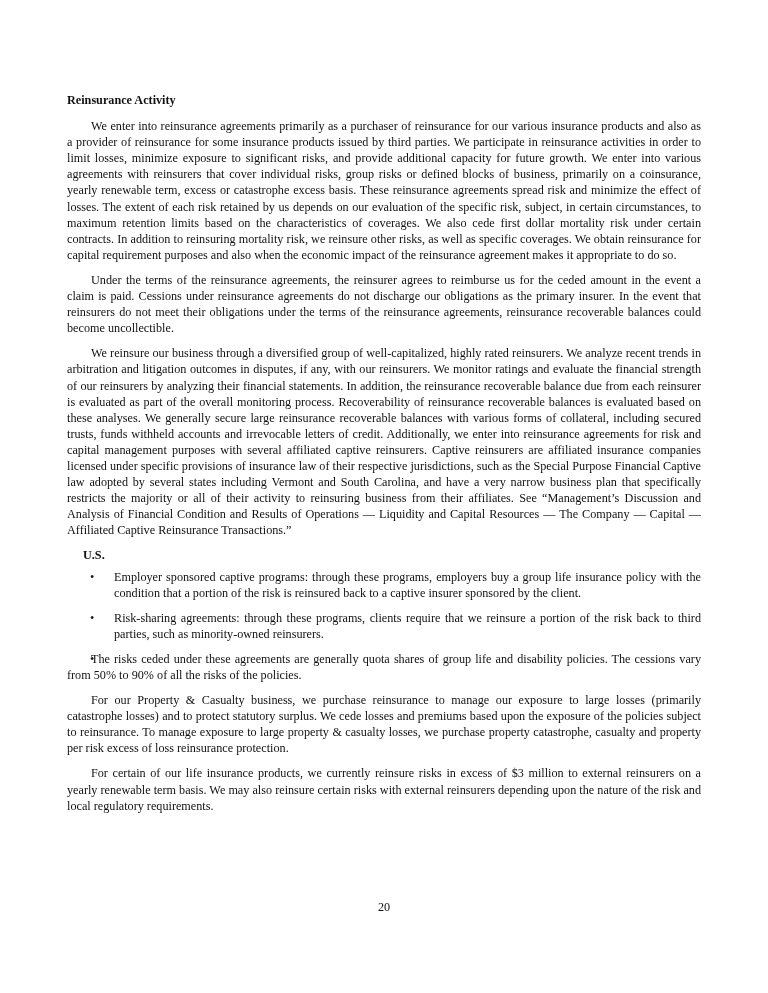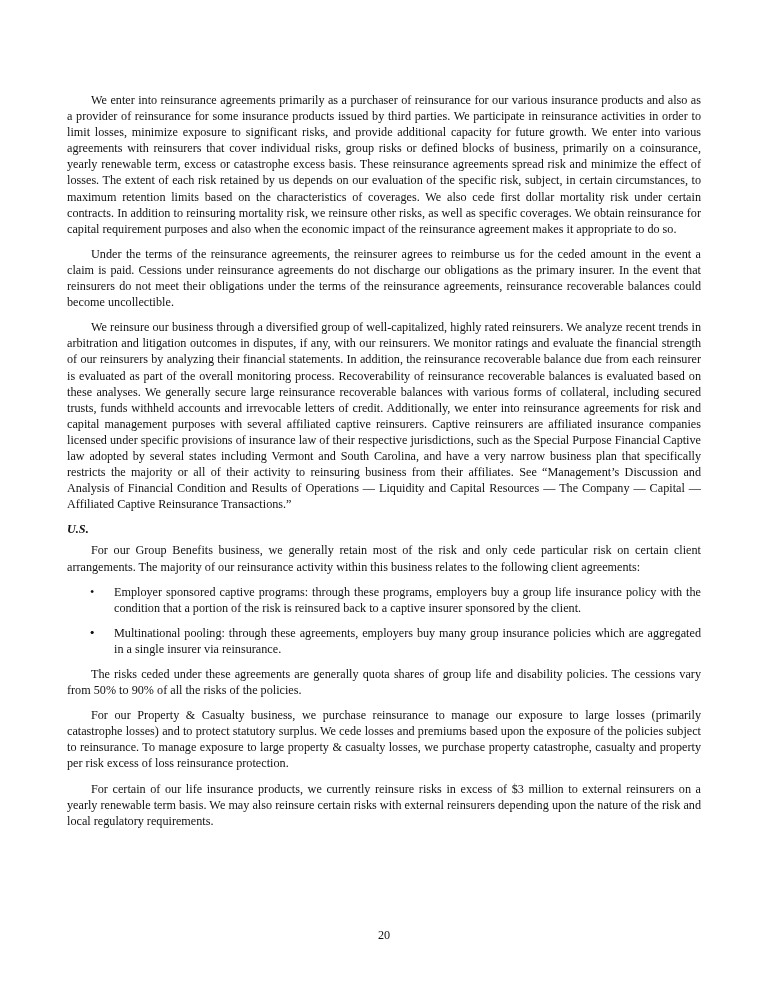--- a/index.html
+++ b/index.html
@@ -8,72 +8,72 @@
       position: absolute;
       left: 67px;
       top: 92px;
       width: 634px;
       font-family: "Liberation Serif", serif;
       font-size: 12.2px;
       line-height: 16.1px;
       color: #111111;
     }
     .section-title { font-weight: bold; margin: 0 0 10px 0; }
-    .sub-title { font-weight: bold; font-style: italic; margin: 0 0 5px 0; }
+    .sub-title { font-weight: bold; margin: 0 0 5px 16px; }
     p.para {
       margin: 0 0 9px 0;
       text-indent: 24px;
       text-align: justify;
     }
     ul.bullets { list-style: none; margin: 0 0 6px 0; padding: 0; }
     ul.bullets li {
       position: relative;
       padding-left: 47px;
       margin-bottom: 9px;
       text-align: justify;
     }
     ul.bullets li .bullet {
       position: absolute;
       left: 23px;
       top: 0;
     }
     .page-number {
       position: absolute;
-      top: 928px;
+      top: 900px;
       left: 0;
       width: 768px;
       text-align: center;
       font-family: "Liberation Serif", serif;
       font-size: 12.2px;
       color: #111111;
     }
   </style>
 </head>
 <body>
 
 <div class="page">
+  <div class="section-title">Reinsurance Activity</div>
 
   <p class="para">We enter into reinsurance agreements primarily as a purchaser of reinsurance for our various insurance products and also as a provider of reinsurance for some insurance products issued by third parties. We participate in reinsurance activities in order to limit losses, minimize exposure to significant risks, and provide additional capacity for future growth. We enter into various agreements with reinsurers that cover individual risks, group risks or defined blocks of business, primarily on a coinsurance, yearly renewable term, excess or catastrophe excess basis. These reinsurance agreements spread risk and minimize the effect of losses. The extent of each risk retained by us depends on our evaluation of the specific risk, subject, in certain circumstances, to maximum retention limits based on the characteristics of coverages. We also cede first dollar mortality risk under certain contracts. In addition to reinsuring mortality risk, we reinsure other risks, as well as specific coverages. We obtain reinsurance for capital requirement purposes and also when the economic impact of the reinsurance agreement makes it appropriate to do so.</p>
   <p class="para">Under the terms of the reinsurance agreements, the reinsurer agrees to reimburse us for the ceded amount in the event a claim is paid. Cessions under reinsurance agreements do not discharge our obligations as the primary insurer. In the event that reinsurers do not meet their obligations under the terms of the reinsurance agreements, reinsurance recoverable balances could become uncollectible.</p>
   <p class="para">We reinsure our business through a diversified group of well-capitalized, highly rated reinsurers. We analyze recent trends in arbitration and litigation outcomes in disputes, if any, with our reinsurers. We monitor ratings and evaluate the financial strength of our reinsurers by analyzing their financial statements. In addition, the reinsurance recoverable balance due from each reinsurer is evaluated as part of the overall monitoring process. Recoverability of reinsurance recoverable balances is evaluated based on these analyses. We generally secure large reinsurance recoverable balances with various forms of collateral, including secured trusts, funds withheld accounts and irrevocable letters of credit. Additionally, we enter into reinsurance agreements for risk and capital management purposes with several affiliated captive reinsurers. Captive reinsurers are affiliated insurance companies licensed under specific provisions of insurance law of their respective jurisdictions, such as the Special Purpose Financial Captive law adopted by several states including Vermont and South Carolina, and have a very narrow business plan that specifically restricts the majority or all of their activity to reinsuring business from their affiliates. See “Management’s Discussion and Analysis of Financial Condition and Results of Operations — Liquidity and Capital Resources — The Company — Capital — Affiliated Captive Reinsurance Transactions.”</p>
 
   <div class="sub-title">U.S.</div>
-  <p class="para">For our Group Benefits business, we generally retain most of the risk and only cede particular risk on certain client arrangements. The majority of our reinsurance activity within this business relates to the following client agreements:</p>
 
   <ul class="bullets">
     <li>
       <span class="bullet">•</span>
       <span>Employer sponsored captive programs: through these programs, employers buy a group life insurance policy with the condition that a portion of the risk is reinsured back to a captive insurer sponsored by the client.</span>
     </li>
     <li>
       <span class="bullet">•</span>
+      <span>Risk-sharing agreements: through these programs, clients require that we reinsure a portion of the risk back to third parties, such as minority-owned reinsurers.</span>
     </li>
     <li>
       <span class="bullet">•</span>
-      <span>Multinational pooling: through these agreements, employers buy many group insurance policies which are aggregated in a single insurer via reinsurance.</span>
     </li>
   </ul>
 
   <p class="para">The risks ceded under these agreements are generally quota shares of group life and disability policies. The cessions vary from 50% to 90% of all the risks of the policies.</p>
   <p class="para">For our Property &amp; Casualty business, we purchase reinsurance to manage our exposure to large losses (primarily catastrophe losses) and to protect statutory surplus. We cede losses and premiums based upon the exposure of the policies subject to reinsurance. To manage exposure to large property &amp; casualty losses, we purchase property catastrophe, casualty and property per risk excess of loss reinsurance protection.</p>
 
   <p class="para">For certain of our life insurance products, we currently reinsure risks in excess of $3 million to external reinsurers on a yearly renewable term basis. We may also reinsure certain risks with external reinsurers depending upon the nature of the risk and local regulatory requirements.</p>
 </div>
 
 <div class="page-number">20</div>

